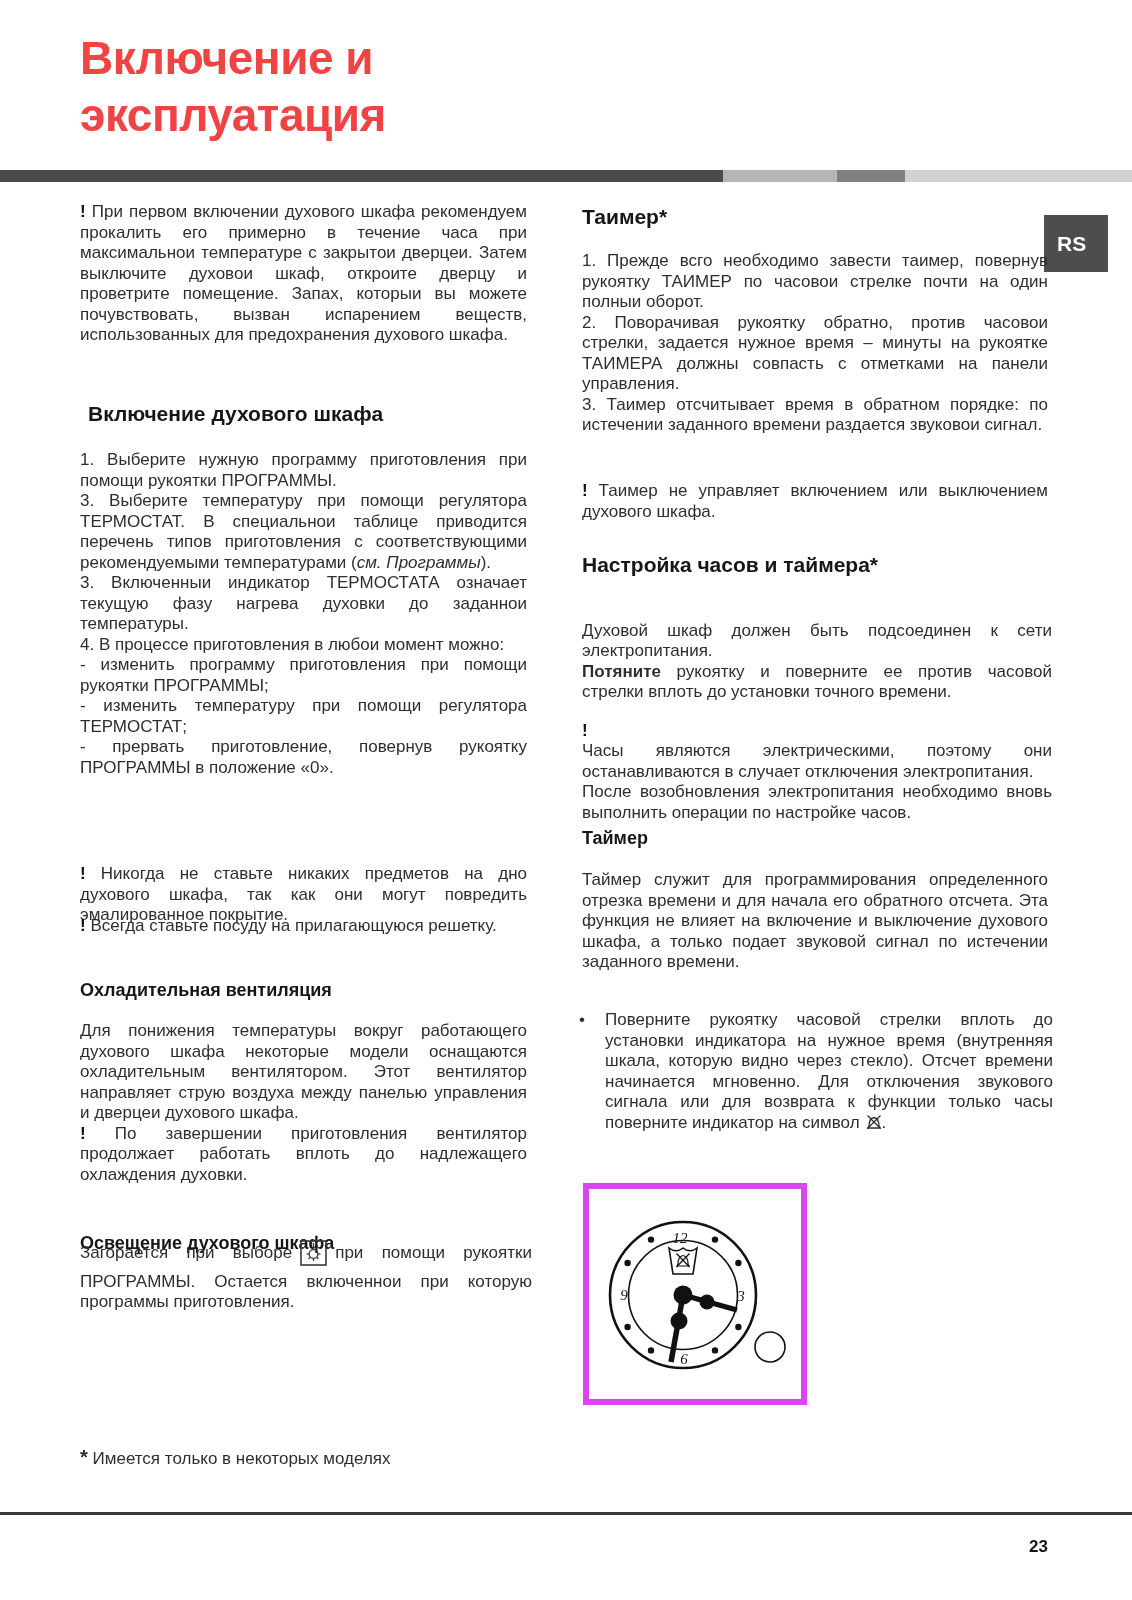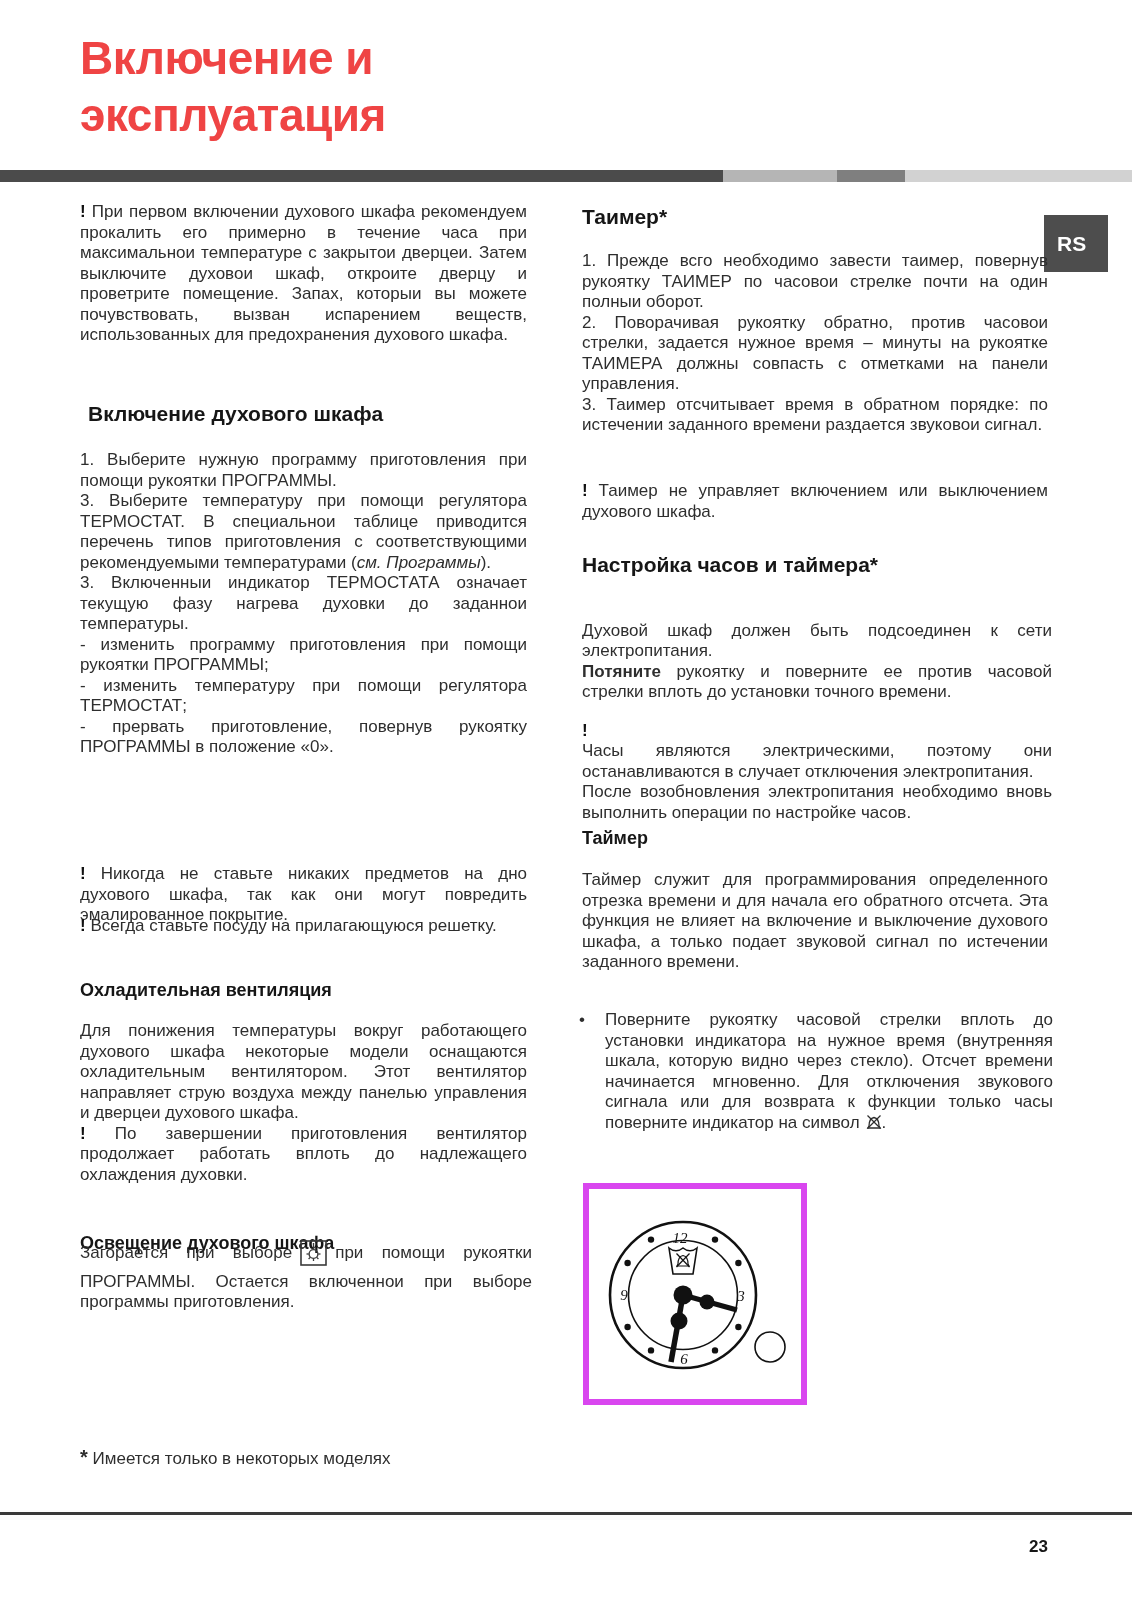--- a/index.html
+++ b/index.html
@@ -55,20 +55,21 @@
     <p><strong class="mk">!</strong>
        <span>При первом включении духового шкафа рекомендуем прокалить его примерно в течение часа при максимальнои температуре с закрытои дверцеи. Затем выключите духовои шкаф, откроите дверцу и проветрите помещение. Запах, которыи вы можете почувствовать, вызван испарением веществ, использованных для предохранения духового шкафа.</span></p>
   </div>
 
   <div class="h1" style="left:80px;top:402px;margin-left:8px;">Включение духового шкафа</div>
 
   <div class="blk" style="left:80px;top:450px;width:447px;">
     <p><span>1. Выберите нужную программу приготовления при помощи рукоятки ПРОГРАММЫ.</span></p>
     <p><span>3. Выберите температуру при помощи регулятора ТЕРМОСТАТ. В специальнои таблице приводится перечень типов приготовления с соответствующими рекомендуемыми температурами (</span><i>см. Программы</i><span>).</span></p>
     <p><span>3. Включенныи индикатор ТЕРМОСТАТА означает текущую фазу нагрева духовки до заданнои температуры.</span></p>
+    <p><span>4. В процессе приготовления в любои момент можно:</span></p>
     <p><span>- изменить программу приготовления при помощи рукоятки ПРОГРАММЫ;</span></p>
     <p><span>- изменить температуру при помощи регулятора ТЕРМОСТАТ;</span></p>
     <p><span>- прервать приготовление, повернув рукоятку ПРОГРАММЫ в положение «0».</span></p>
   </div>
 
   <div class="blk" style="left:80px;top:836px;width:447px;margin-top:28px;">
     <p><strong class="mk">!</strong>
        <span>Никогда не ставьте никаких предметов на дно духового шкафа, так как они могут повредить эмалированное покрытие.</span></p>
   </div>
 
@@ -90,21 +91,21 @@
   <div class="blk" style="left:80px;top:1240px;width:452px;">
     <p><span>Загорается при выборе</span><span class="lamp"><svg width="27" height="26" viewBox="0 0 27 26">
             <rect x="1" y="1" width="25" height="24" fill="none" stroke="#3a3a3a" stroke-width="1.6"></rect>
             <line x1="13.5" y1="3" x2="13.5" y2="9" stroke="#3a3a3a" stroke-width="1.4"></line>
             <circle cx="13.5" cy="14" r="4.4" fill="none" stroke="#3a3a3a" stroke-width="1.4"></circle>
             <line x1="6.5" y1="14" x2="8.7" y2="14" stroke="#3a3a3a" stroke-width="1.3"></line>
             <line x1="18.3" y1="14" x2="20.5" y2="14" stroke="#3a3a3a" stroke-width="1.3"></line>
             <line x1="8.6" y1="19" x2="10.2" y2="17.4" stroke="#3a3a3a" stroke-width="1.3"></line>
             <line x1="18.4" y1="19" x2="16.8" y2="17.4" stroke="#3a3a3a" stroke-width="1.3"></line>
             <line x1="13.5" y1="18.6" x2="13.5" y2="21" stroke="#3a3a3a" stroke-width="1.3"></line>
-          </svg></span><span>при помощи рукоятки ПРОГРАММЫ. Остается включеннои при выборе программы приготовления.</span></p>
+          </svg></span><span>при помощи рукоятки ПРОГРАММЫ. Остается включеннои при которую программы приготовления.</span></p>
   </div>
 
   <div class="footnote">
     <b>*</b><span> Имеется только в некоторых моделях</span>
   </div>
 
   <div class="h1" style="left:582px;top:205px;">Таимер*</div>
 
   <div class="blk preln" style="left:582px;top:251px;width:466px;">1. Прежде всго необходимо завести таимер, повернув рукоятку ТАИМЕР по часовои стрелке почти на один полныи оборот.
 2. Поворачивая рукоятку обратно, против часовои стрелки, задается нужное время – минуты на рукоятке ТАИМЕРА должны совпасть с отметками на панели управления.

